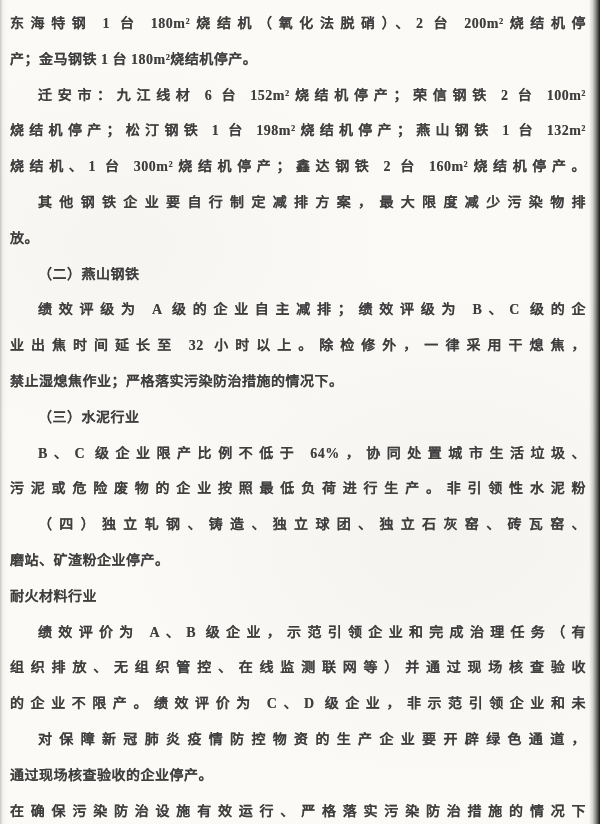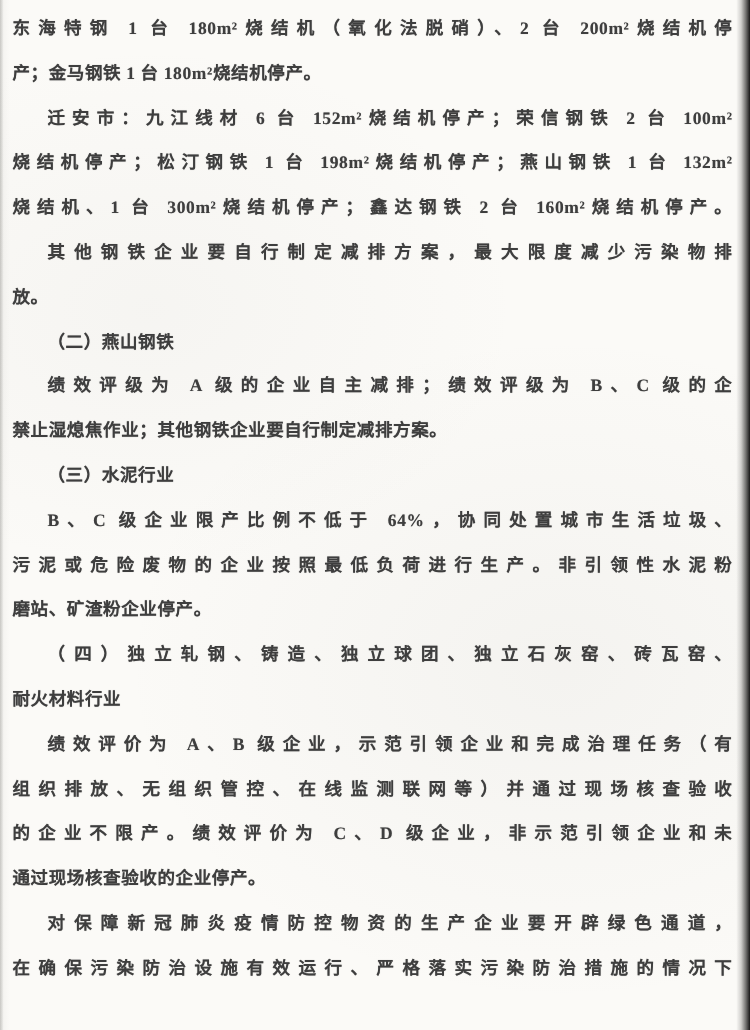--- a/index.html
+++ b/index.html
@@ -66,29 +66,30 @@
 
   <p class="line just">东海特钢 1 台 180m²烧结机（氧化法脱硝）、2 台 200m²烧结机停</p>
   <p class="line">产；金马钢铁 1 台 180m²烧结机停产。</p>
   <p class="line just indent">迁安市：九江线材 6 台 152m²烧结机停产；荣信钢铁 2 台 100m²</p>
   <p class="line just">烧结机停产；松汀钢铁 1 台 198m²烧结机停产；燕山钢铁 1 台 132m²</p>
   <p class="line just">烧结机、1 台 300m²烧结机停产；鑫达钢铁 2 台 160m²烧结机停产。</p>
   <p class="line just indent">其他钢铁企业要自行制定减排方案，最大限度减少污染物排</p>
   <p class="line">放。</p>
   <p class="line indent">（二）燕山钢铁</p>
   <p class="line just indent">绩效评级为 A 级的企业自主减排；绩效评级为 B、C 级的企</p>
-  <p class="line">禁止湿熄焦作业；其他钢铁企业要自行制定减排方案。</p>
+  <p class="line just">业出焦时间延长至 32 小时以上。除检修外，一律采用干熄焦，</p>
+  <p class="line">禁止湿熄焦作业；严格落实污染防治措施的情况下。</p>
   <p class="line indent">（三）水泥行业</p>
   <p class="line just indent">B、C 级企业限产比例不低于 64%，协同处置城市生活垃圾、</p>
   <p class="line just">污泥或危险废物的企业按照最低负荷进行生产。非引领性水泥粉</p>
+  <p class="line just indent">（四）独立轧钢、铸造、独立球团、独立石灰窑、砖瓦窑、</p>
   <p class="line">磨站、矿渣粉企业停产。</p>
-  <p class="line just indent">（四）独立轧钢、铸造、独立球团、独立石灰窑、砖瓦窑、</p>
   <p class="line">耐火材料行业</p>
   <p class="line just indent">绩效评价为 A、B 级企业，示范引领企业和完成治理任务（有</p>
   <p class="line just">组织排放、无组织管控、在线监测联网等）并通过现场核查验收</p>
   <p class="line just">的企业不限产。绩效评价为 C、D 级企业，非示范引领企业和未</p>
+  <p class="line just indent">对保障新冠肺炎疫情防控物资的生产企业要开辟绿色通道，</p>
   <p class="line">通过现场核查验收的企业停产。</p>
-  <p class="line just indent">对保障新冠肺炎疫情防控物资的生产企业要开辟绿色通道，</p>
   <p class="line just">在确保污染防治设施有效运行、严格落实污染防治措施的情况下</p>
 
   <div class="scan-edge-left"></div>
   <div class="scan-edge-right"></div>
 </div>
 
 </body></html>

